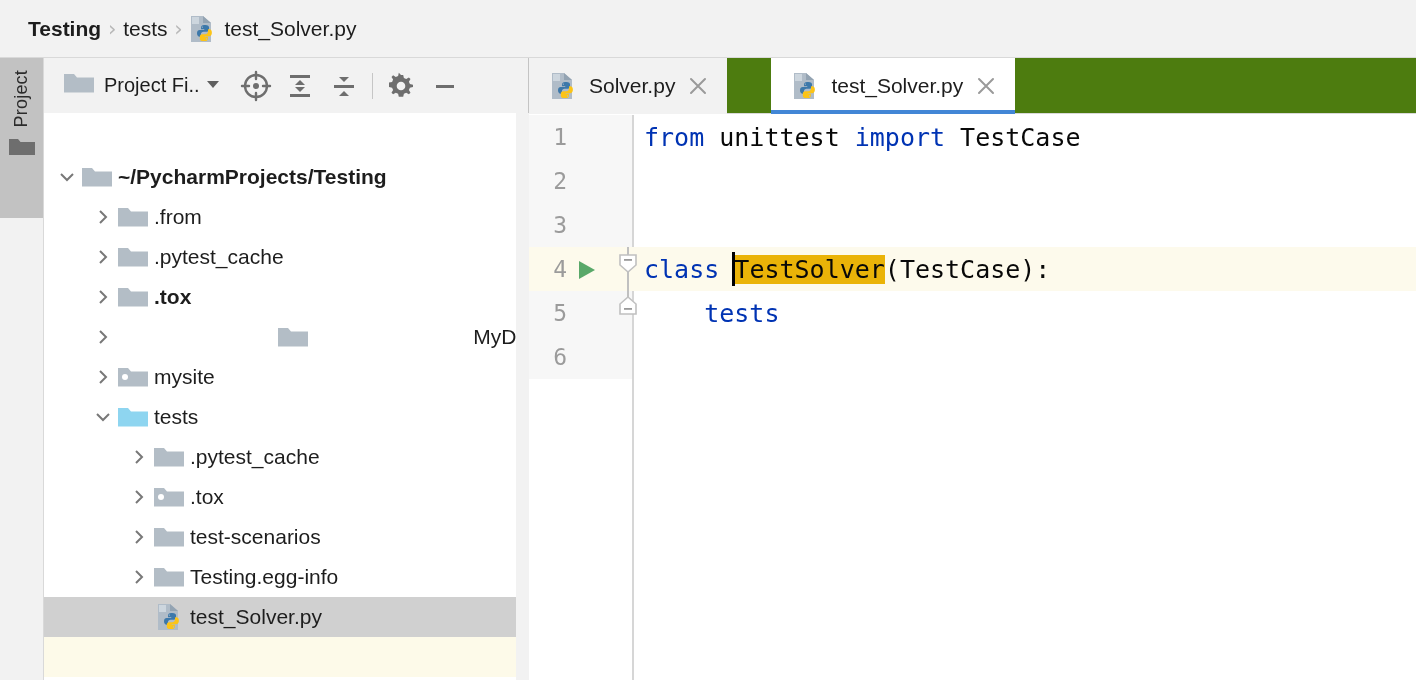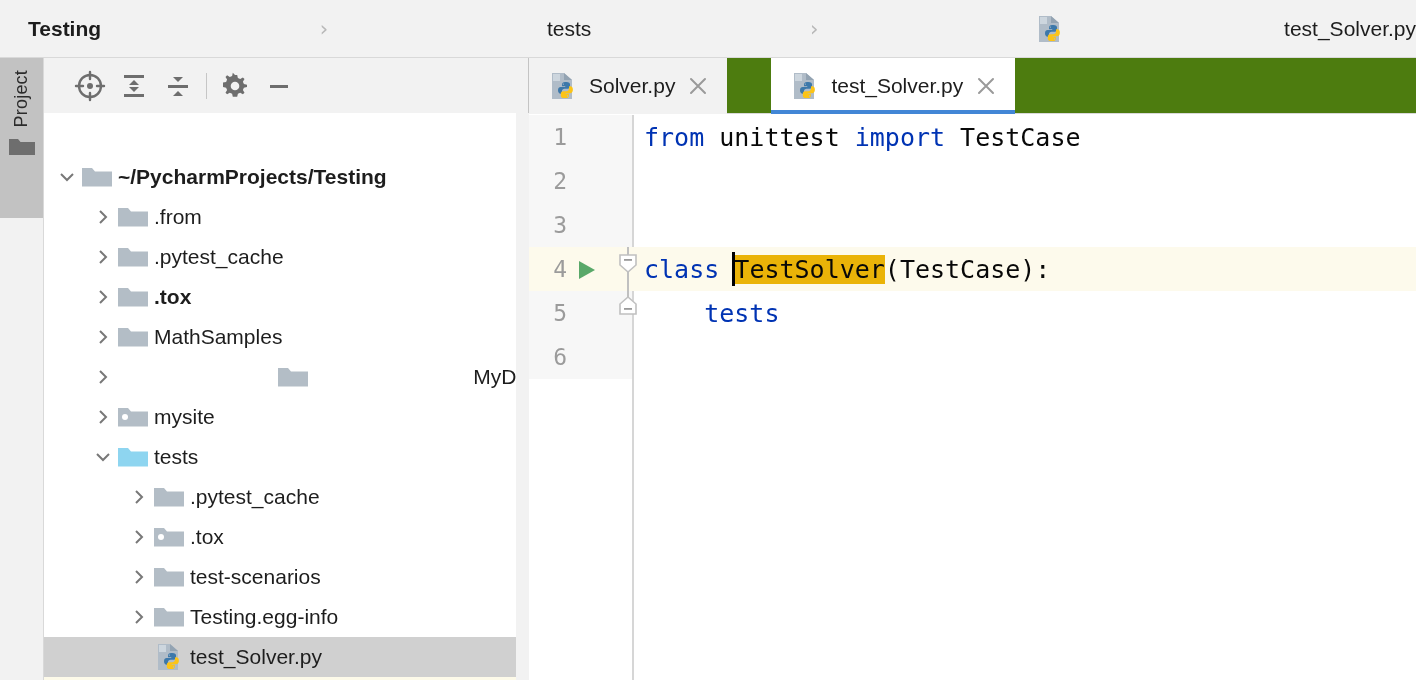--- a/index.html
+++ b/index.html
@@ -12,21 +12,20 @@
 
   #app { position: relative; width: 1416px; height: 680px; background:#f2f2f2; }
 
   
   #breadcrumb-bar {
     position: absolute; left: 0; top: 0; width: 1416px; height: 58px;
     background: #f2f2f2;
     display: flex; align-items: center;
     padding-left: 28px;
     border-bottom: 1px solid #d9d9d9;
-    justify-content: space-between;
   }
   .crumb { font-size: 21px; color: #1d1d1d; white-space: nowrap; }
   .crumb.bold { font-weight: bold; }
   .crumb-sep {
     width: 22px; text-align: center; color: #b8b8b8; font-size: 21px;
     font-family: "DejaVu Sans", sans-serif;
   }
   .crumb-icon { margin-right: 9px; display: inline-flex; }
 
   
@@ -173,20 +172,33 @@
           <path d="M0 2 h9 l2.5 3 H26 v13 H0 Z" fill="#6e6e6e"></path>
         </svg>
       </span>
     </div>
   </div>
 
   <div id="project-panel">
 
     <div id="project-toolbar">
 
+      <div id="tree-selector">
+        <span>
+          <svg width="30" height="23" viewBox="0 0 30 23">
+            <path d="M0 2 h10 l3 3.5 H30 v15 H0 Z" fill="#b3bdc6"></path>
+          </svg>
+        </span>
+        <span id="tree-selector-label">Project Fi..</span>
+        <span style="margin-left:-6px;">
+          <svg width="18" height="18" viewBox="0 0 18 18">
+            <path d="M3 6 L9 13 L15 6 Z" fill="#5f5f5f"></path>
+          </svg>
+        </span>
+      </div>
 
       <div class="tb-btn" style="margin-left:8px;">
         <svg width="32" height="32" viewBox="0 0 32 32">
           <circle cx="16" cy="16" r="11" fill="none" stroke="#6e6e6e" stroke-width="2.4"></circle>
           <circle cx="16" cy="16" r="3" fill="#6e6e6e"></circle>
           <path d="M16 2 v7 M16 23 v7 M2 16 h7 M23 16 h7" stroke="#6e6e6e" stroke-width="2.4" stroke-linecap="round"></path>
         </svg>
       </div>
 
       <div class="tb-btn">
@@ -267,33 +279,20 @@
             <svg width="20" height="20" viewBox="0 0 20 20">
       <path d="M7 4 L13 10 L7 16" fill="none" stroke="#787878" stroke-width="2"></path>
             </svg>
           </span>
           <span class="node-icon">
             <svg width="30" height="24" viewBox="0 0 30 24">
     <path d="M0 3 h10 l3 3.5 H30 v15 H0 Z" fill="#b3bdc6"></path>
             </svg>
           </span>
           <span class="node-label bold">.tox</span>
-        </div>
-        <div class="tree-row" style="padding-left: 44px;">
-          <span class="twisty">
-            <svg width="20" height="20" viewBox="0 0 20 20">
-      <path d="M7 4 L13 10 L7 16" fill="none" stroke="#787878" stroke-width="2"></path>
-            </svg>
-          </span>
-          <span class="node-icon">
-            <svg width="30" height="24" viewBox="0 0 30 24">
-    <path d="M0 3 h10 l3 3.5 H30 v15 H0 Z" fill="#b3bdc6"></path>
-            </svg>
-          </span>
-          <span class="node-label">MathSamples</span>
         </div>
         <div class="tree-row" style="padding-left: 44px; justify-content: space-between;">
           <span class="twisty">
             <svg width="20" height="20" viewBox="0 0 20 20">
       <path d="M7 4 L13 10 L7 16" fill="none" stroke="#787878" stroke-width="2"></path>
             </svg>
           </span>
           <span class="node-icon">
             <svg width="30" height="24" viewBox="0 0 30 24">
     <path d="M0 3 h10 l3 3.5 H30 v15 H0 Z" fill="#b3bdc6"></path>

